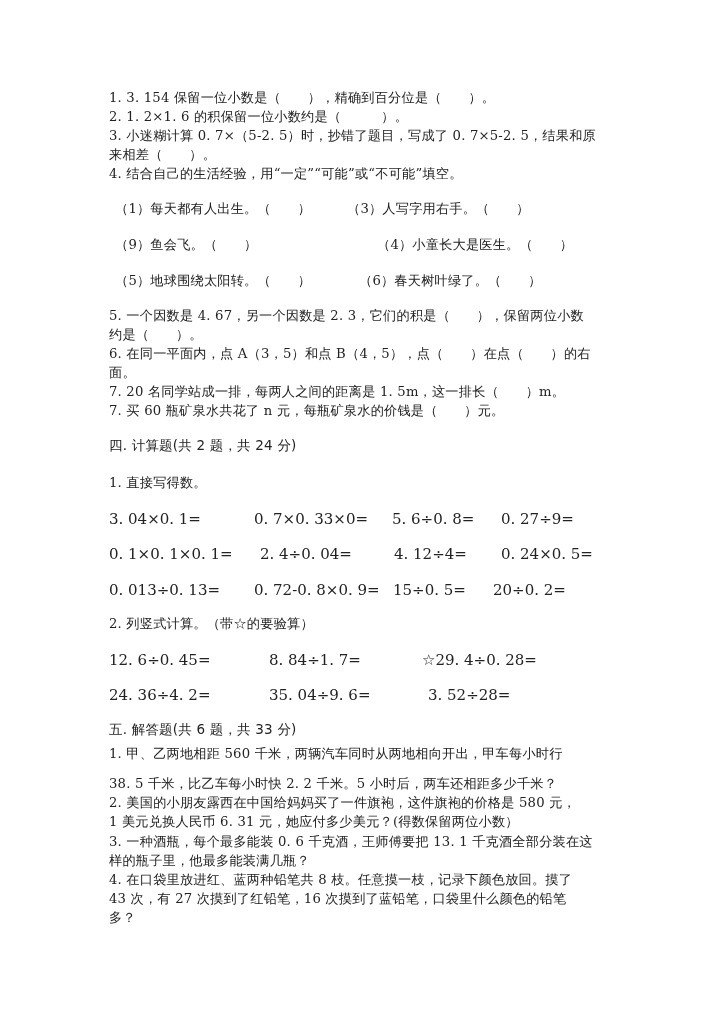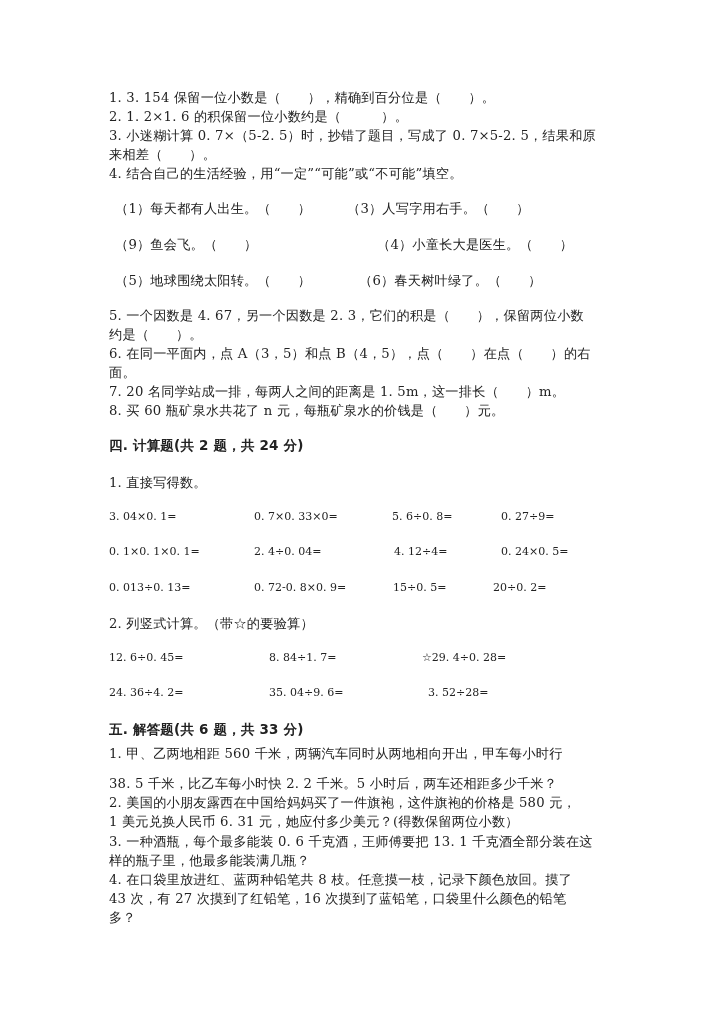--- a/index.html
+++ b/index.html
@@ -1,20 +1,20 @@
 <!DOCTYPE html>
 <html><head>
 <meta charset="utf-8">
 <style>
   html, body { margin:0; padding:0; background:#ffffff; }
   body { width:720px; height:1018px; position:relative; overflow:hidden;
          font-family:"DejaVu Serif","Liberation Serif",serif; color:#222; }
   .ln { position:absolute; left:109px; font-size:13.2px; line-height:19px; white-space:nowrap; letter-spacing:0.2px; }
-  .h { font-family:"DejaVu Sans","Liberation Sans",sans-serif; font-weight:bold; font-size:13.5px; }
-  .c { position:absolute; font-size:11px; white-space:nowrap; }
+  .h { font-family:"DejaVu Sans","Liberation Sans",sans-serif; font-weight:normal; font-size:13.5px; }
+  .c { position:absolute; font-size:15px; white-space:nowrap; }
 </style>
 </head>
 <body>
 
 <div>
   <div class="ln" style="top:88px">1. 3. 154 保留一位小数是（　　），精确到百分位是（　　）。</div>
   <div class="ln" style="top:107px">2. 1. 2×1. 6 的积保留一位小数约是（　　　）。</div>
   <div class="ln" style="top:126px">3. 小迷糊计算 0. 7×（5-2. 5）时，抄错了题目，写成了 0. 7×5-2. 5，结果和原</div>
   <div class="ln" style="top:145px">来相差（　　）。</div>
   <div class="ln" style="top:164px">4. 结合自己的生活经验，用“一定”“可能”或“不可能”填空。</div>
@@ -24,31 +24,31 @@
   <div class="ln" style="top:235px;left:115px">（9）鱼会飞。（　　）</div>
   <div class="ln" style="top:235px;left:377px">（4）小童长大是医生。（　　）</div>
   <div class="ln" style="top:271px;left:115px">（5）地球围绕太阳转。（　　）</div>
   <div class="ln" style="top:271px;left:359px">（6）春天树叶绿了。（　　）</div>
 
   <div class="ln" style="top:306px">5. 一个因数是 4. 67，另一个因数是 2. 3，它们的积是（　　），保留两位小数</div>
   <div class="ln" style="top:325px">约是（　　）。</div>
   <div class="ln" style="top:344px">6. 在同一平面内，点 A（3，5）和点 B（4，5），点（　　）在点（　　）的右</div>
   <div class="ln" style="top:363px">面。</div>
   <div class="ln" style="top:382px">7. 20 名同学站成一排，每两人之间的距离是 1. 5m，这一排长（　　）m。</div>
-  <div class="ln" style="top:401px">8. 买 60 瓶矿泉水共花了 n 元，每瓶矿泉水的价钱是（　　）元。</div>
+  <div class="ln" style="top:401px">7. 买 60 瓶矿泉水共花了 n 元，每瓶矿泉水的价钱是（　　）元。</div>
 
   <div class="ln h" style="top:436px">四. 计算题(共 2 题，共 24 分)</div>
   <div class="ln" style="top:473px">1. 直接写得数。</div>
 
   <div class="c" style="top:510px;left:109px">3. 04×0. 1=</div>
   <div class="c" style="top:510px;left:254px">0. 7×0. 33×0=</div>
   <div class="c" style="top:510px;left:392px">5. 6÷0. 8=</div>
   <div class="c" style="top:510px;left:501px">0. 27÷9=</div>
   <div class="c" style="top:545px;left:109px">0. 1×0. 1×0. 1=</div>
-  <div class="c" style="top:545px;left:254px">2. 4÷0. 04=</div>
+  <div class="c" style="top:545px;left:260px">2. 4÷0. 04=</div>
   <div class="c" style="top:545px;left:394px">4. 12÷4=</div>
   <div class="c" style="top:545px;left:501px">0. 24×0. 5=</div>
   <div class="c" style="top:581px;left:109px">0. 013÷0. 13=</div>
   <div class="c" style="top:581px;left:254px">0. 72-0. 8×0. 9=</div>
   <div class="c" style="top:581px;left:393px">15÷0. 5=</div>
   <div class="c" style="top:581px;left:493px">20÷0. 2=</div>
 
   <div class="ln" style="top:614px">2. 列竖式计算。（带☆的要验算）</div>
   <div class="c" style="top:651px;left:109px">12. 6÷0. 45=</div>
   <div class="c" style="top:651px;left:269px">8. 84÷1. 7=</div>

